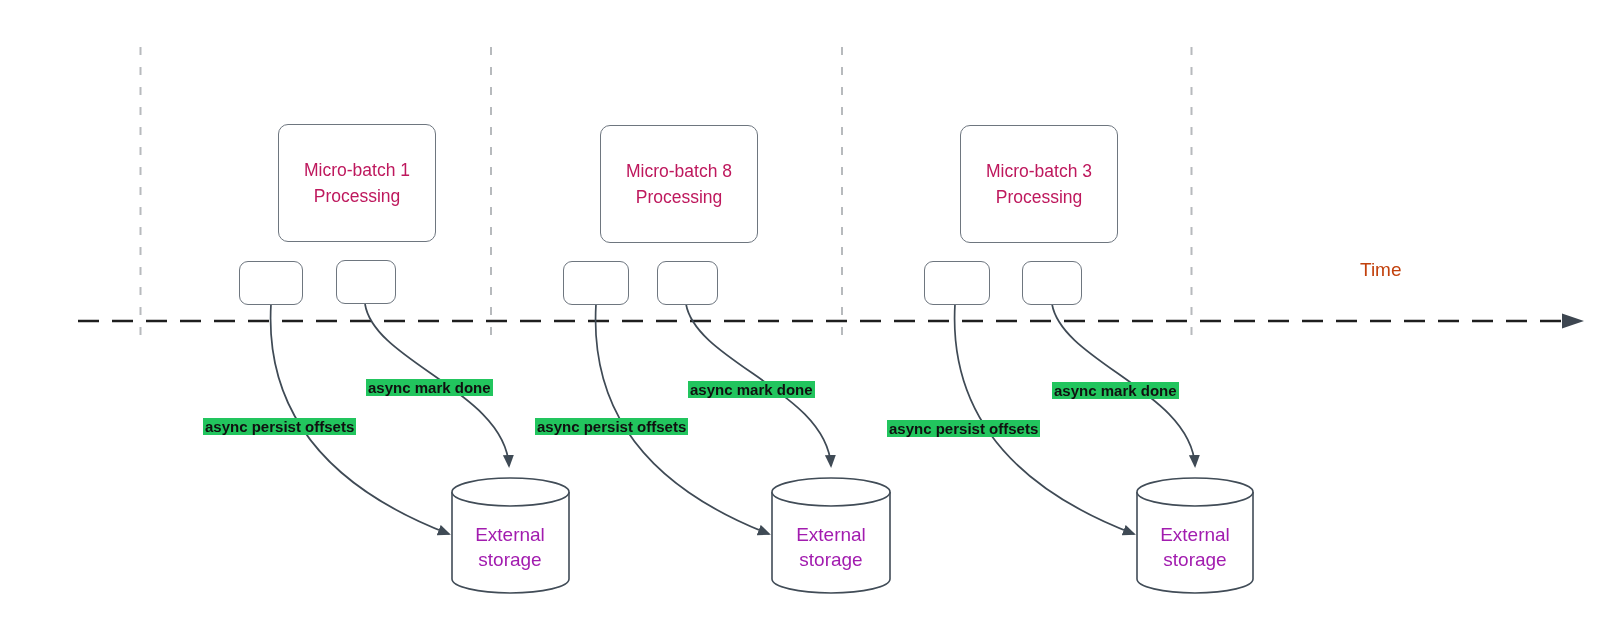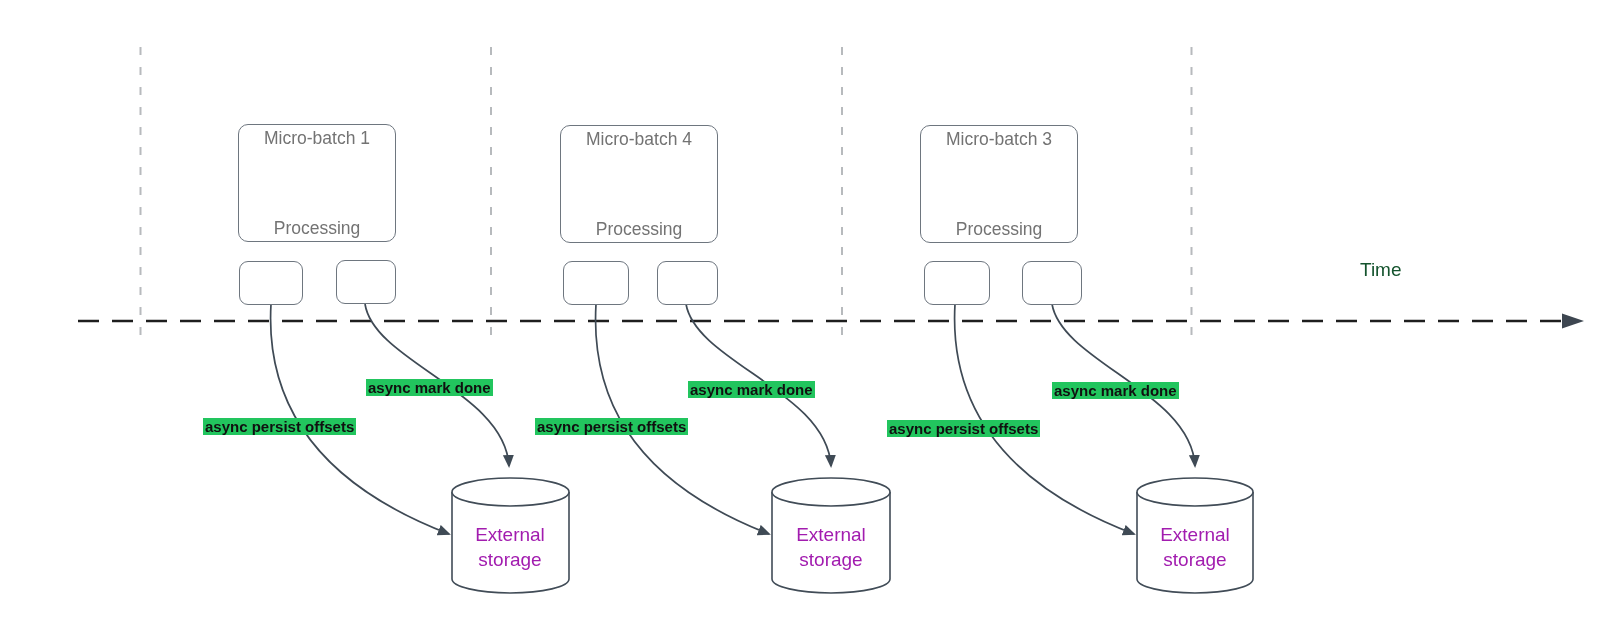--- a/index.html
+++ b/index.html
@@ -10,23 +10,24 @@
     font-family:"Liberation Sans", sans-serif;
     overflow:hidden;
   }
   #shapes{position:absolute;left:0;top:0;width:1600px;height:642px;}
   .bigbox{
     position:absolute;
     width:156px;height:116px;
     border:1.6px solid #6e767f;
     border-radius:10px;
     background:#fff;
-    display:flex;flex-direction:column;align-items:center;justify-content:space-between;
-    font-size:17.5px;line-height:26px;color:#737373;text-align:center;
+    display:flex;flex-direction:column;align-items:center;justify-content:center;
+    font-size:17.5px;line-height:26px;color:#be185d;text-align:center;
     z-index:2;
+    margin-left:40px;
   }
   .smallbox{
     position:absolute;
     height:42px;
     border:1.6px solid #6e767f;
     border-radius:9px;
     background:#fff;
     z-index:2;
   }
   .conn-label{
@@ -40,21 +41,21 @@
   .storage-label{
     position:absolute;
     width:120px;
     font-size:19px;line-height:25px;color:#a21caf;
     text-align:center;
     z-index:3;
   }
   .time-label{
     position:absolute;
     left:1360px;top:259px;
-    font-size:19px;color:#14532d;
+    font-size:19px;color:#c2410c;
     z-index:3;
   }
 </style>
 </head>
 <body>
 
 <div id="canvas">
 
   <svg id="shapes" width="1600" height="642" viewBox="0 0 1600 642">
     <defs>
@@ -101,21 +102,21 @@
   <div class="smallbox" style="left:239px;top:261px;width:62px;"></div>
   <div class="smallbox" style="left:336px;top:260px;width:58px;"></div>
   <div class="conn-label" style="left:203px;top:418px;">async persist offsets</div>
   <div class="conn-label" style="left:366px;top:379px;">async mark done</div>
   <div class="storage-label" style="left:450px;top:522px;">
     <span style="display:block">External</span>
     <span style="display:block">storage</span>
   </div>
 
   <div class="bigbox" style="left:560px;top:125px;">
-    <span>Micro-batch 4</span>
+    <span>Micro-batch 8</span>
     <span>Processing</span>
   </div>
   <div class="smallbox" style="left:563px;top:261px;width:64px;"></div>
   <div class="smallbox" style="left:657px;top:261px;width:59px;"></div>
   <div class="conn-label" style="left:535px;top:418px;">async persist offsets</div>
   <div class="conn-label" style="left:688px;top:381px;">async mark done</div>
   <div class="storage-label" style="left:771px;top:522px;">
     <span style="display:block">External</span>
     <span style="display:block">storage</span>
   </div>

